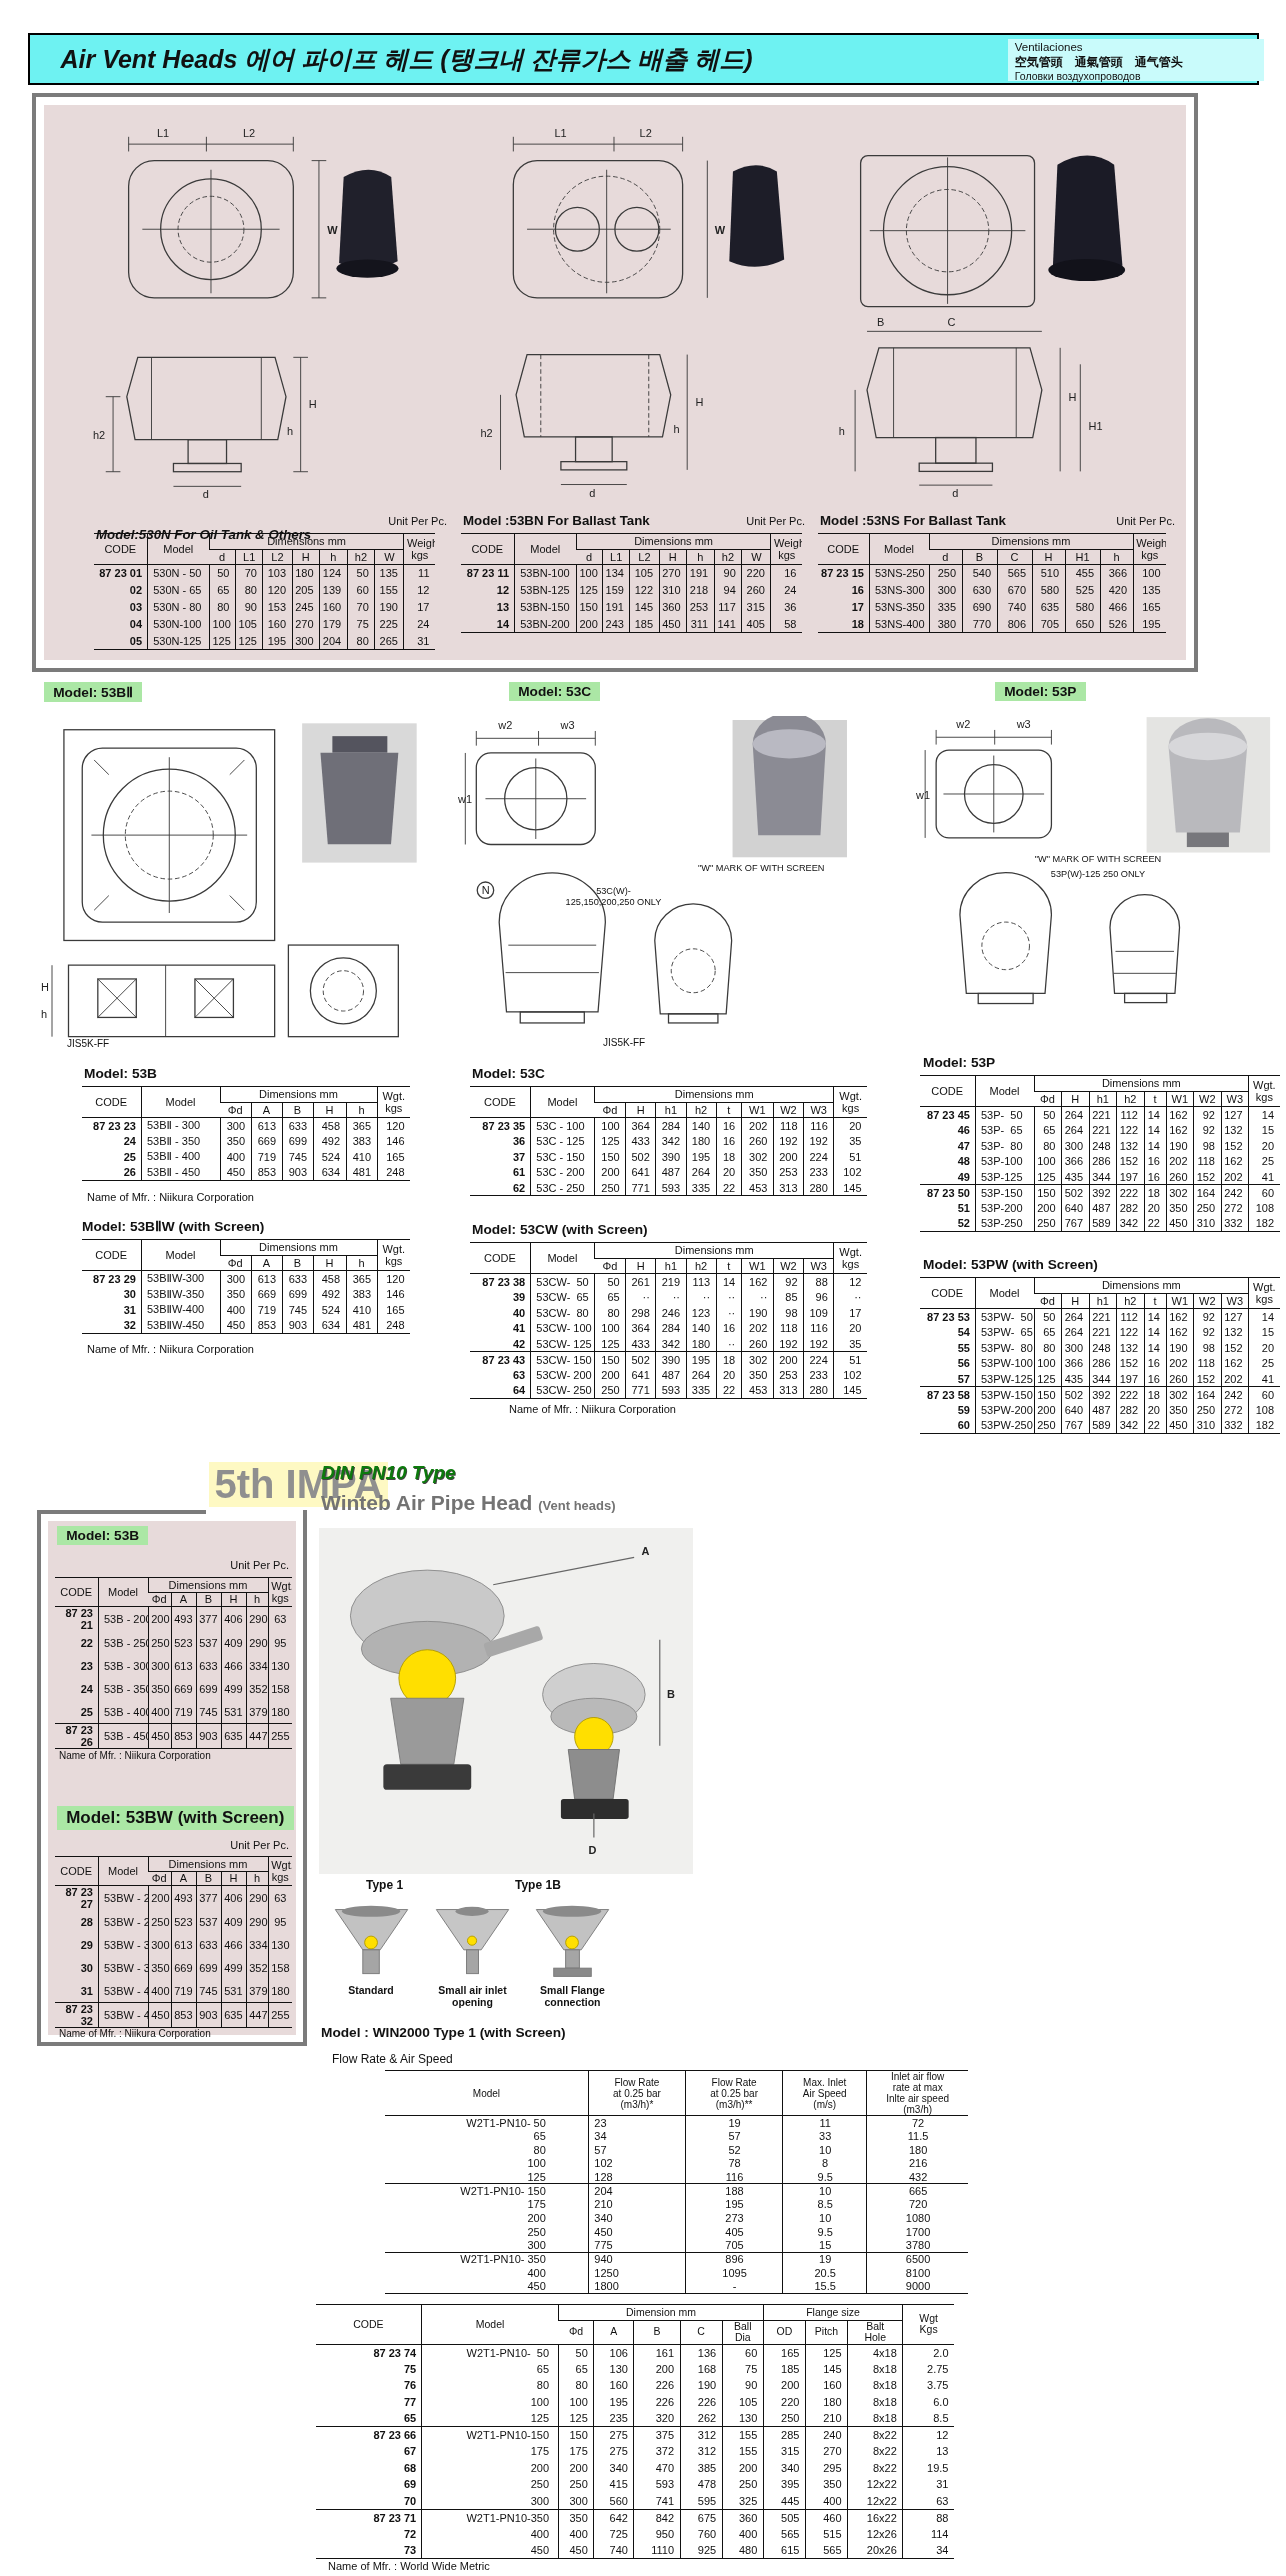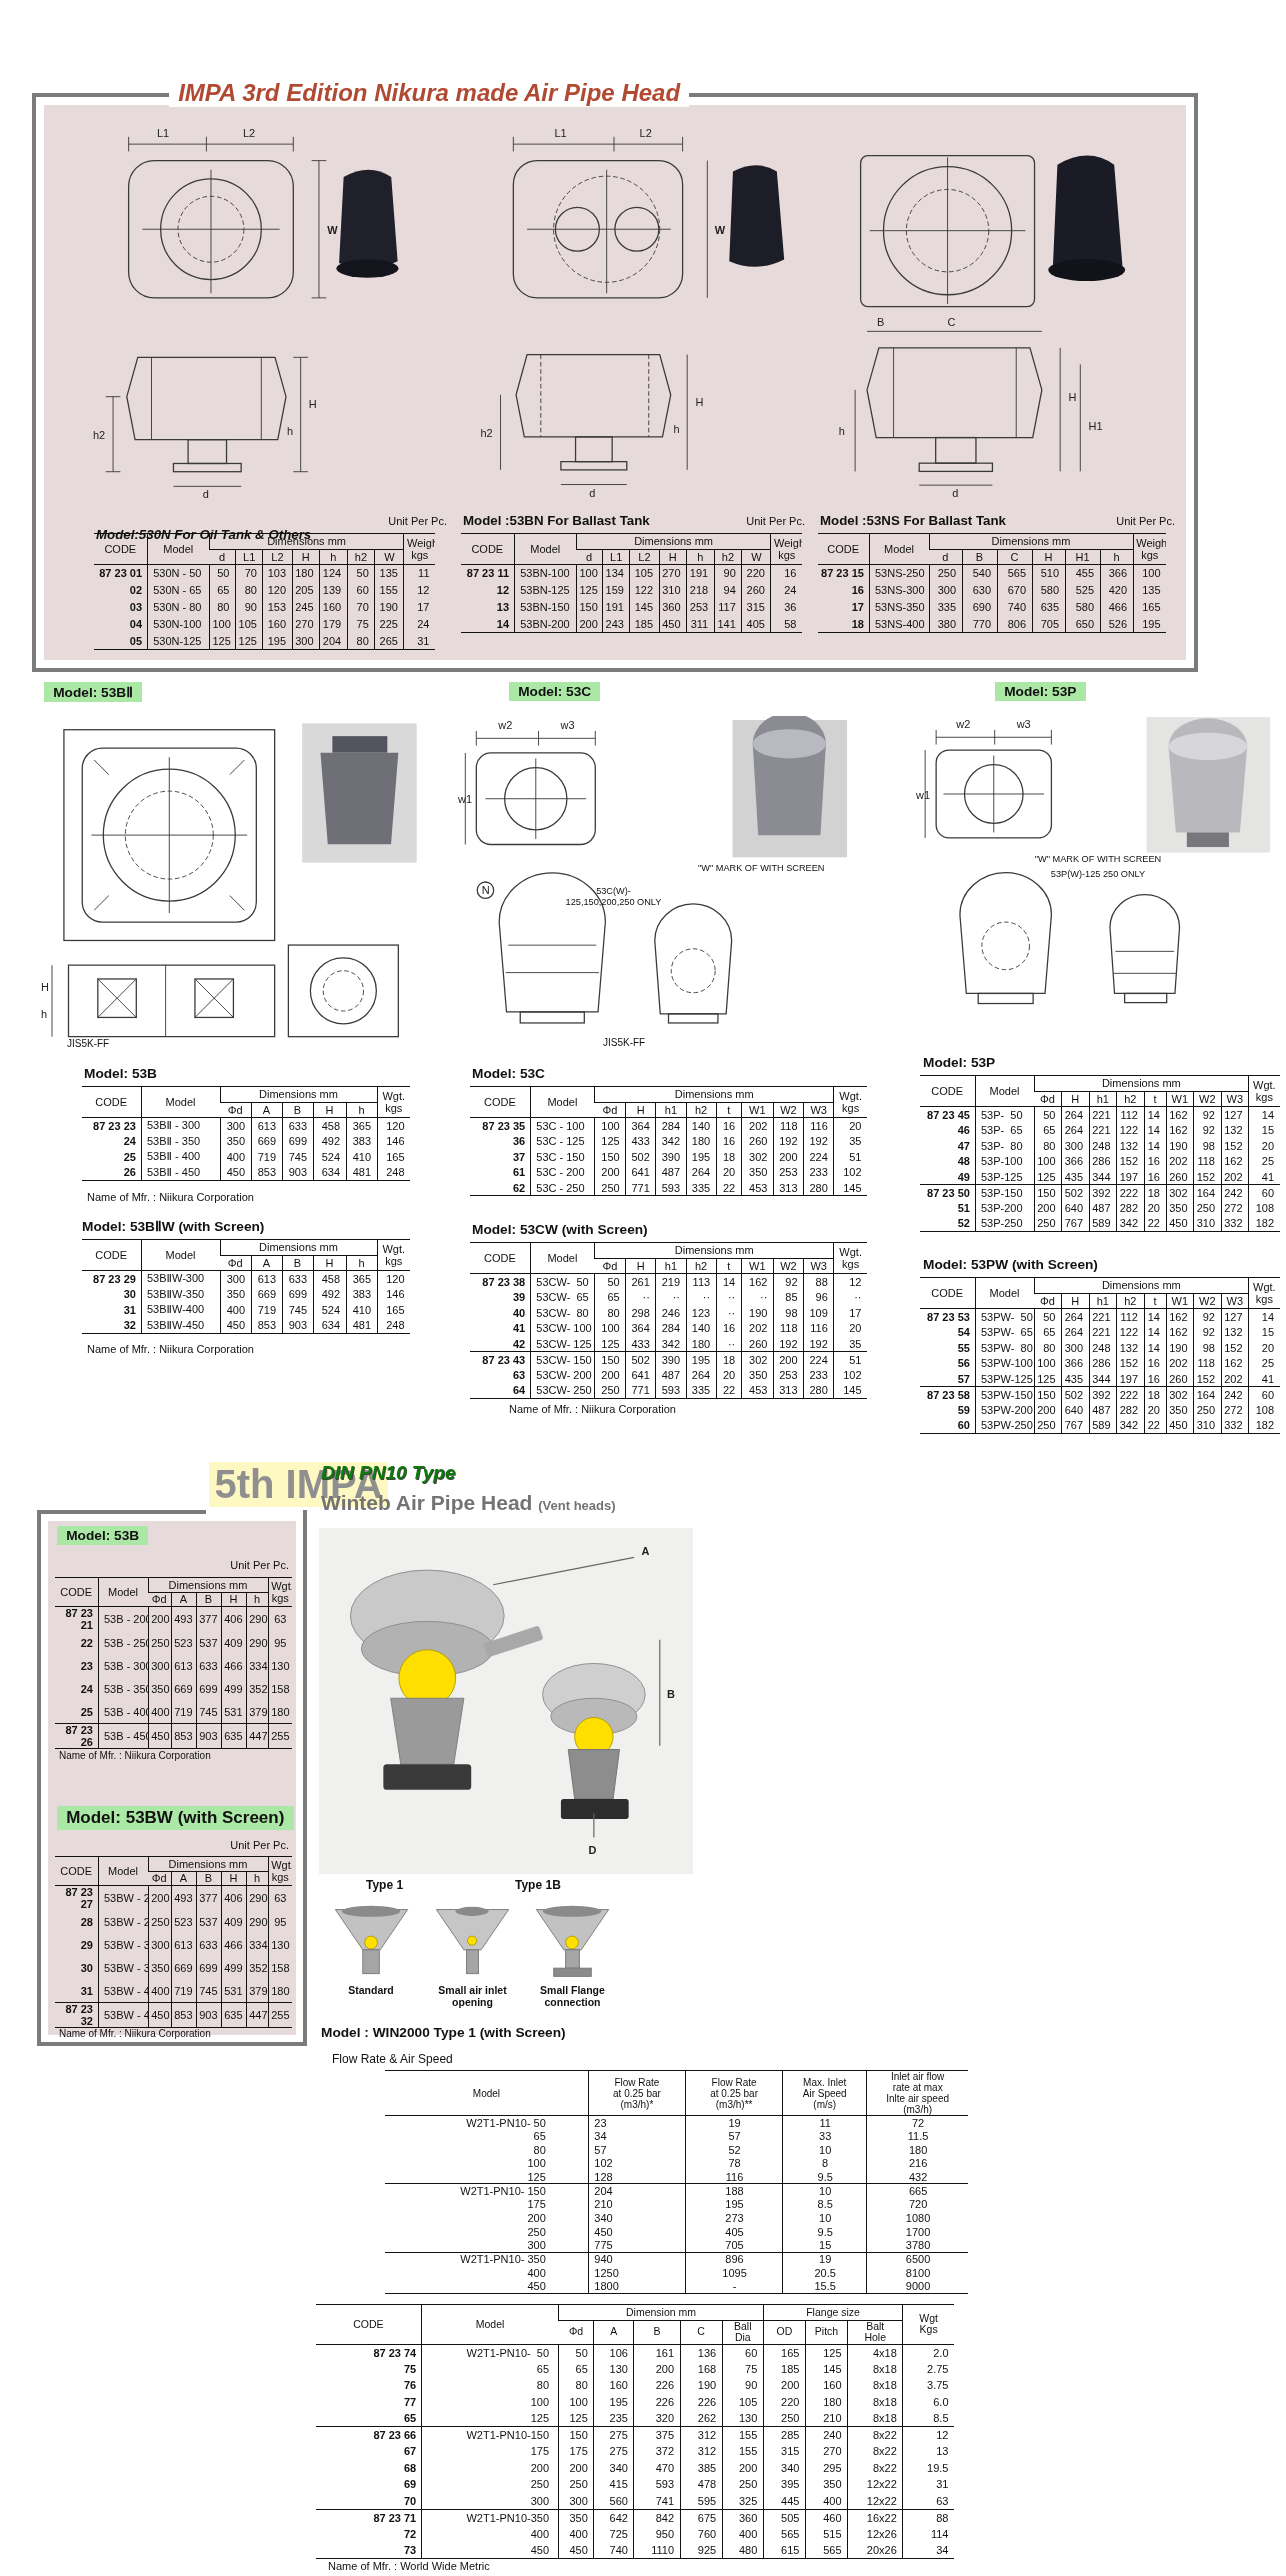--- a/index.html
+++ b/index.html
@@ -62,24 +62,31 @@
   .icap{font-weight:bold;font-size:10.5px;text-align:center;line-height:1.15;}
   .photo-bg{background:#f0f0ee;}
   .flow-lbl{font-size:12px;}
   .model-line{font-weight:bold;font-size:13.7px;white-space:nowrap;}
 </style>
 </head>
 <body>
 
 <div id="page">
 
+  <div class="abs banner" style="left:27.5px;top:33px;width:1227px;height:48px;">
+    <div class="banner-title">Air Vent Heads  에어 파이프 헤드  (탱크내 잔류가스 배출 헤드)</div>
+    <div class="abs ventbox" style="left:978px;top:3.7px;width:242px;height:39px;">
+      <div class="v1">Ventilaciones</div>
+      <div class="v2">空気管頭　通氣管頭　通气管头</div>
+      <div class="v3">Головки воздухопроводов</div>
+    </div>
+  </div>
 
   <div class="abs panel" style="left:32px;top:93px;width:1166px;height:579px;"></div>
   <div class="abs pink" style="left:44px;top:105px;width:1142px;height:555px;"></div>
-  <div class="abs legend1" style="left:169px;top:79px;">IMPA 3rd Edition Nikura made Air Pipe Head</div>
 
   <div class="abs dwg" style="left:60px;top:124px;width:366px;height:377px;">
     <svg viewBox="0 0 400 412">
       <line class="lnt" x1="75" y1="22" x2="255" y2="22"></line>
         <line class="lnt" x1="75" y1="14" x2="75" y2="30"></line>
         <line class="lnt" x1="160" y1="14" x2="160" y2="30"></line>
         <line class="lnt" x1="255" y1="14" x2="255" y2="30"></line>
       <text class="dimtxt" x="106" y="14">L1</text>
       <text class="dimtxt" x="200" y="14">L2</text>
       <rect class="ln" x="75" y="40" width="180" height="150" rx="28"></rect>

